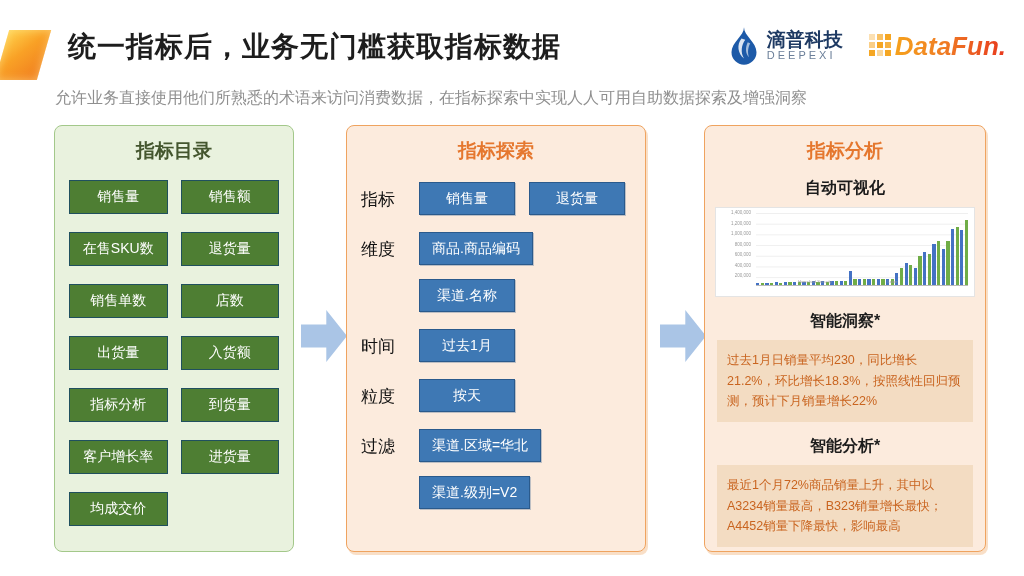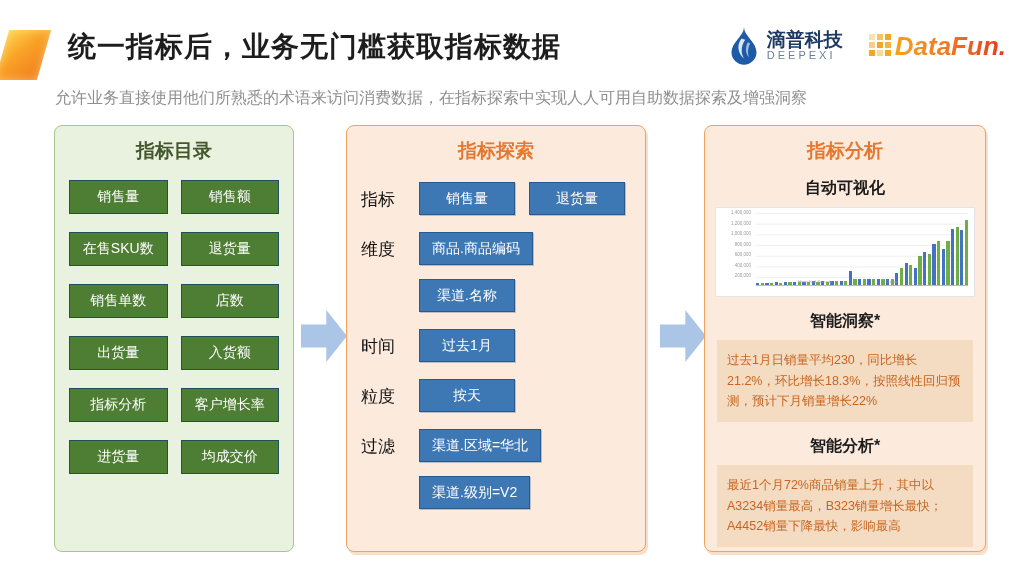--- a/index.html
+++ b/index.html
@@ -153,20 +153,21 @@
     <div class="btn-grid" id="catalog-grid">
         <div class="cat-btn">销售量</div>
         <div class="cat-btn">销售额</div>
         <div class="cat-btn">在售SKU数</div>
         <div class="cat-btn">退货量</div>
         <div class="cat-btn">销售单数</div>
         <div class="cat-btn">店数</div>
         <div class="cat-btn">出货量</div>
         <div class="cat-btn">入货额</div>
         <div class="cat-btn">指标分析</div>
+        <div class="cat-btn">到货量</div>
         <div class="cat-btn">客户增长率</div>
         <div class="cat-btn">进货量</div>
         <div class="cat-btn">均成交价</div>
       </div>
   </section>
 
   <div class="arrow arrow-1"></div>
 
   <section class="panel panel-peach panel-explore">
     <h2>指标探索</h2>

